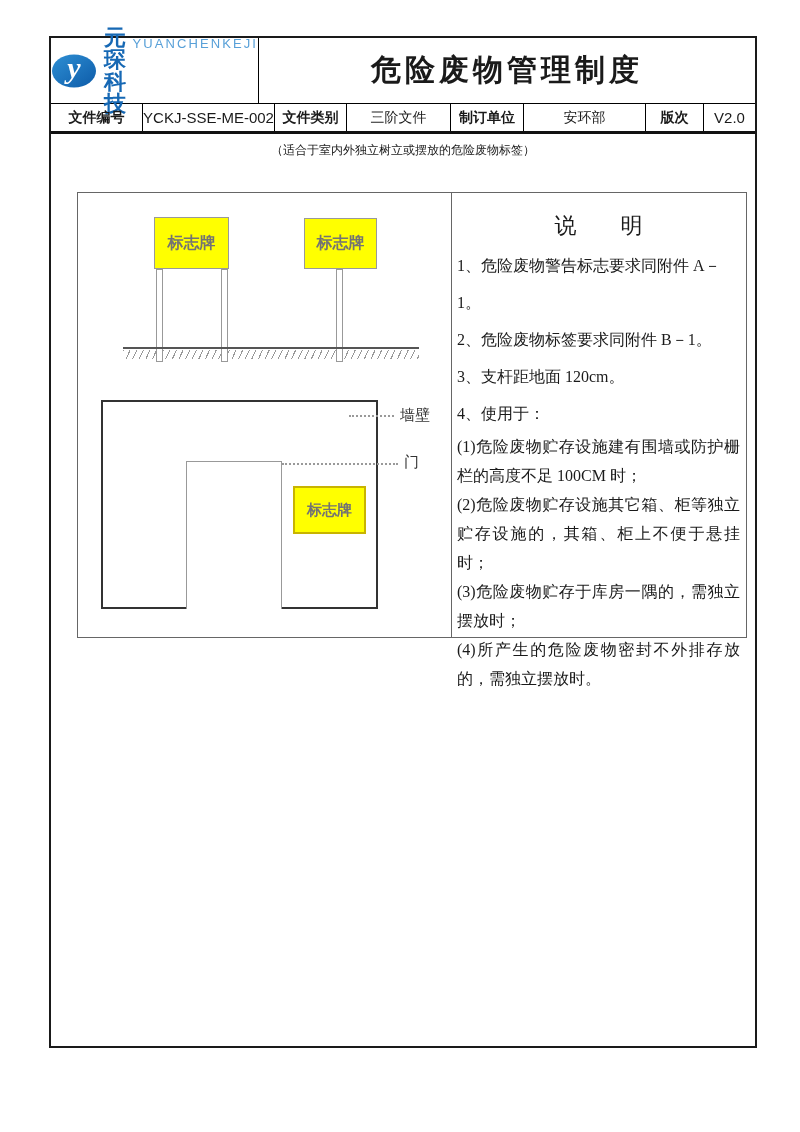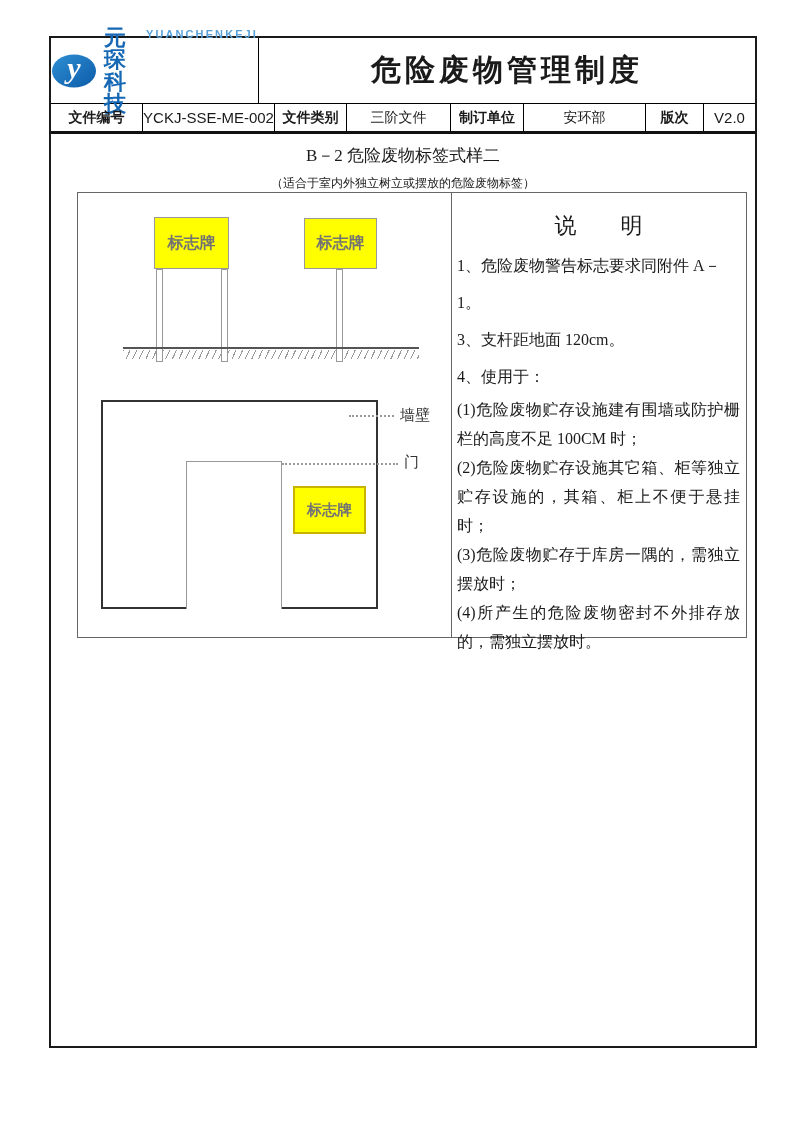--- a/index.html
+++ b/index.html
@@ -9,22 +9,22 @@
     border:2px solid #1a1a1a; background:#fff; }
 
   
   .hdr-row1 { height:66px; display:flex; border-bottom:1px solid #000; }
   .logo-cell { width:208px; border-right:1px solid #000; display:flex;
     align-items:center; justify-content:center; gap:7px; }
   .logo-mark { width:46px; height:40px; flex:0 0 auto; }
   .logo-text { display:flex; flex-direction:row; line-height:1; }
   .logo-cn { font-size:22px; font-weight:bold; color:#1668b4;
     letter-spacing:2px; font-family:"Liberation Sans",sans-serif; }
-  .logo-en { font-size:11px; color:#58a0d8; letter-spacing:2.1px; margin-top:2px;
-    font-weight:bold; font-family:"Liberation Sans",sans-serif; }
+  .logo-en { font-size:13px; color:#58a0d8; letter-spacing:2.1px; margin-top:10px;
+    font-weight:normal; font-family:"Liberation Sans",sans-serif; }
   .title-cell { flex:1; text-align:center; line-height:64px; font-size:30px;
     font-weight:bold; letter-spacing:4px; }
 
   .hdr-row2 { height:30px; display:flex; border-bottom:3px solid #111;
     font-size:14px; }
   .hc { border-right:1px solid #000; display:flex; align-items:center;
     justify-content:center; overflow:hidden; }
   .hc:last-child { border-right:none; }
   .hc.lbl { font-weight:bold; }
   .hc.mono { font-family:"Liberation Sans",sans-serif; font-size:15px; }
@@ -105,21 +105,20 @@
     <div class="hc lbl w1">文件编号</div>
     <div class="hc mono w2">YCKJ-SSE-ME-002</div>
     <div class="hc lbl w3">文件类别</div>
     <div class="hc w4">三阶文件</div>
     <div class="hc lbl w5">制订单位</div>
     <div class="hc w6">安环部</div>
     <div class="hc lbl w7">版次</div>
     <div class="hc mono w8">V2.0</div>
   </div>
 
-  <div class="section-title">B－2 危险废物标签式样二</div>
   <div class="section-subtitle">（适合于室内外独立树立或摆放的危险废物标签）</div>
 
   <div class="figure-box">
 
     <div class="diagram-cell">
 
       <div class="sign sign-1">标志牌</div>
       <div class="sign sign-2">标志牌</div>
       <div class="post post-a"></div>
       <div class="post post-b"></div>
@@ -132,20 +131,21 @@
       <div class="sign sign-3">标志牌</div>
       <div class="leader leader-wall"></div>
       <div class="diagram-label label-wall">墙壁</div>
       <div class="leader leader-door"></div>
       <div class="diagram-label label-door">门</div>
     </div>
 
     <div class="notes-cell">
       <div class="notes-title">说　　明</div>
       <p class="note-num">1、危险废物警告标志要求同附件 A－1。</p>
+      <p class="note-num">2、危险废物标签要求同附件 B－1。</p>
       <p class="note-num">3、支杆距地面 120cm。</p>
       <p class="note-num">4、使用于：</p>
       <p class="note-sub">(1)危险废物贮存设施建有围墙或防护栅栏的高度不足 100CM 时；</p>
       <p class="note-sub">(2)危险废物贮存设施其它箱、柜等独立贮存设施的，其箱、柜上不便于悬挂时；</p>
       <p class="note-sub">(3)危险废物贮存于库房一隅的，需独立摆放时；</p>
       <p class="note-sub">(4)所产生的危险废物密封不外排存放的，需独立摆放时。</p>
     </div>
   </div>
 
 </div>

